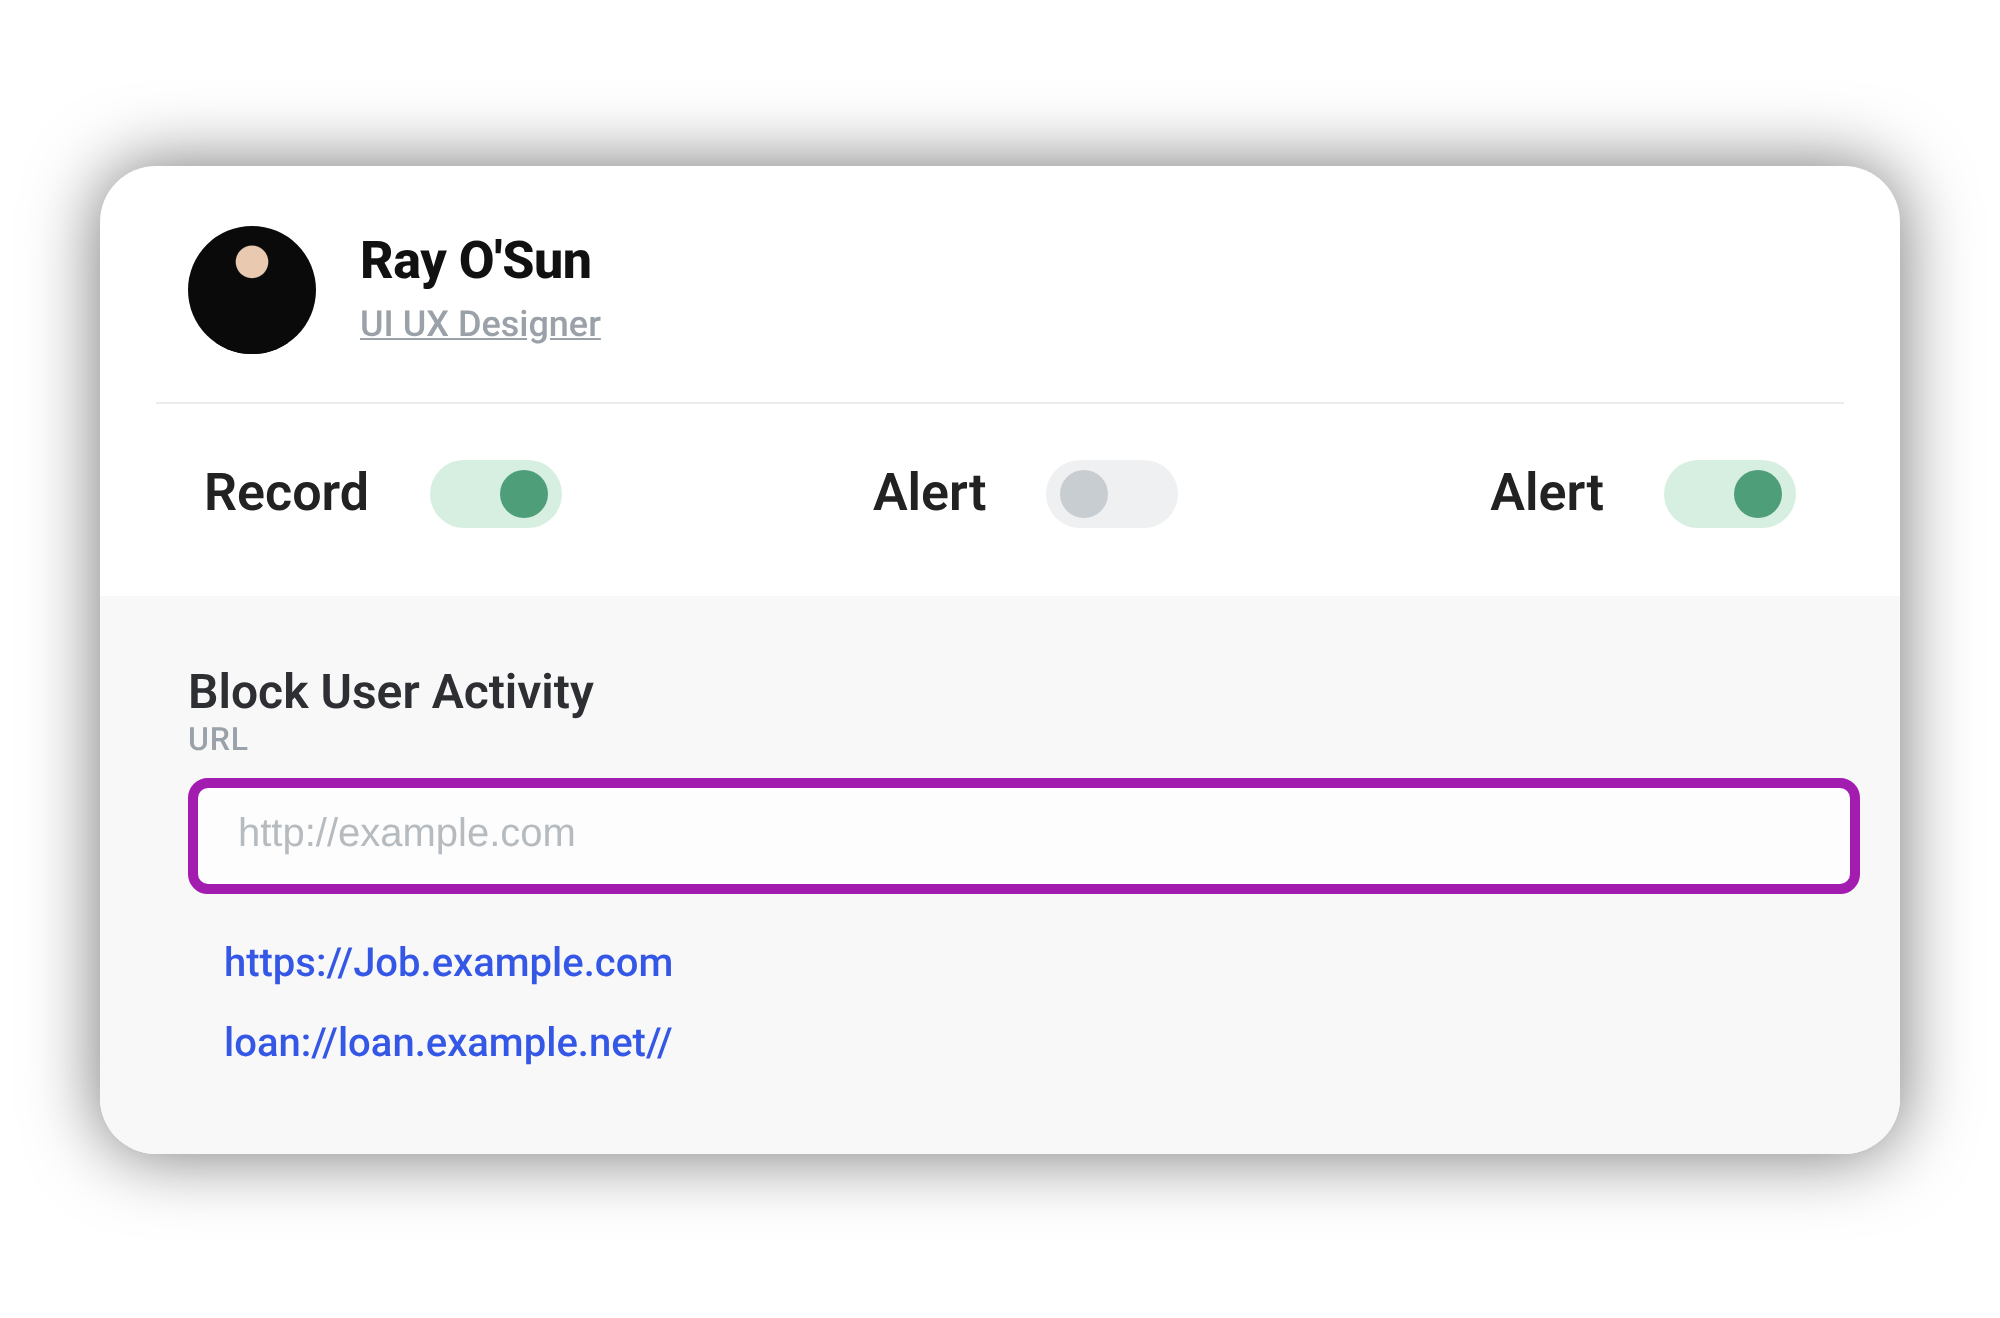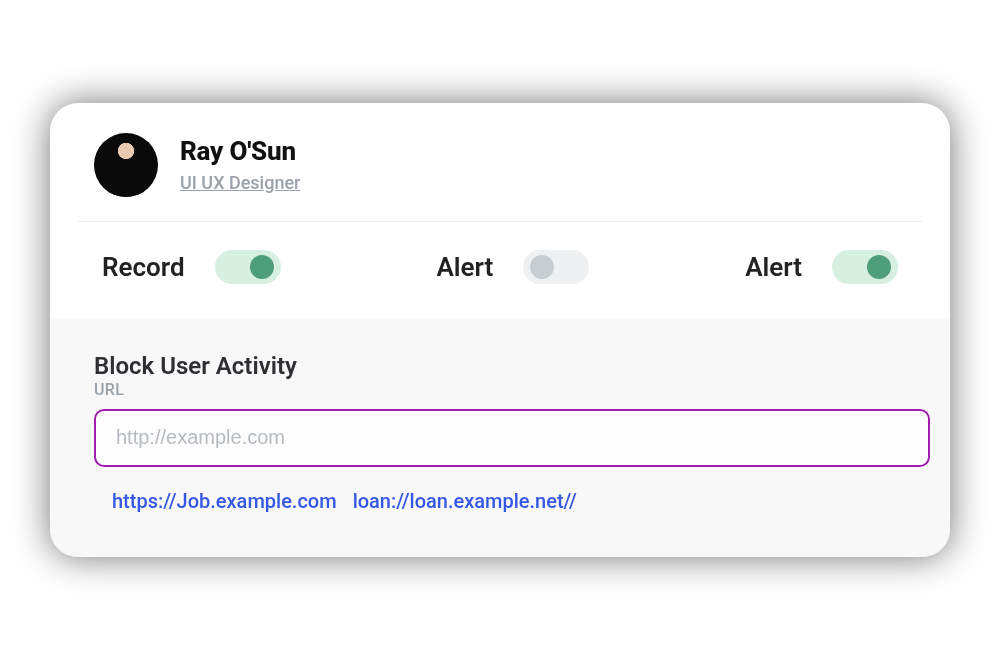--- a/index.html
+++ b/index.html
@@ -107,33 +107,34 @@
   .field-label {
     font-size: 16px;
     color: #9aa1a9;
     font-weight: 500;
     letter-spacing: 0.4px;
   }
   .url-input {
     width: 100%;
     margin-top: 10px;
     height: 58px;
-    border: 2px solid #a21caf;
+    border: 5px solid #a21caf;
     border-radius: 10px;
     background: #fdfdfd;
     font-size: 20px;
     color: #333;
     padding: 0 20px;
     outline: none;
   }
   .url-input::placeholder { color: #b6bbc0; }
   .url-list {
     margin-top: 22px;
     padding-left: 18px;
     display: flex;
+    flex-direction: column;
     gap: 16px;
   }
   .url-link {
     font-size: 20px;
     color: #3557e6;
     font-weight: 500;
     text-decoration: none;
     cursor: pointer;
     width: fit-content;
   }

